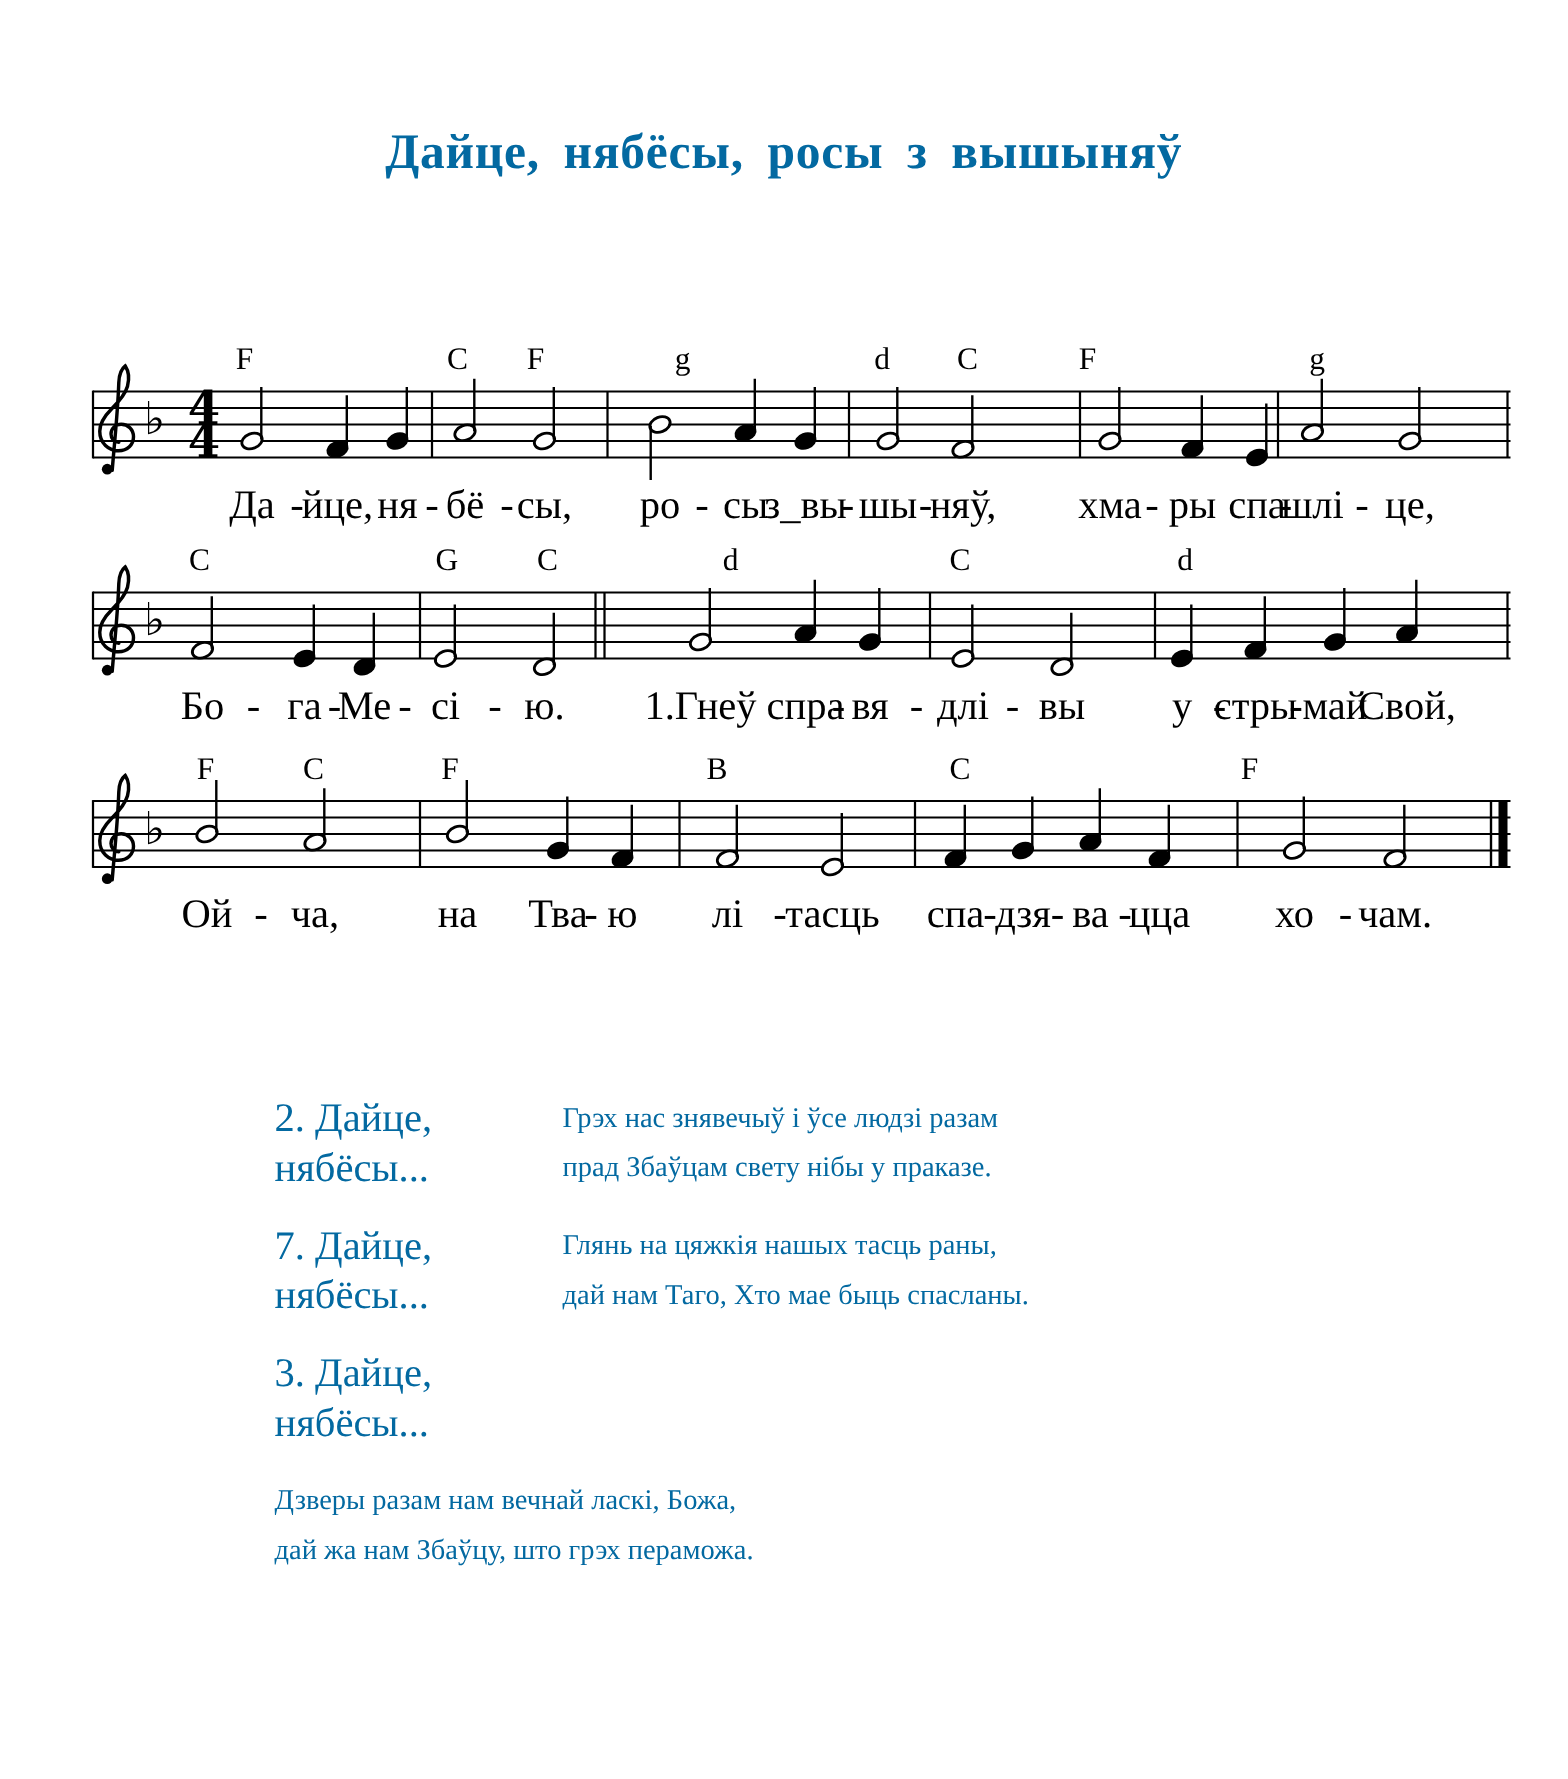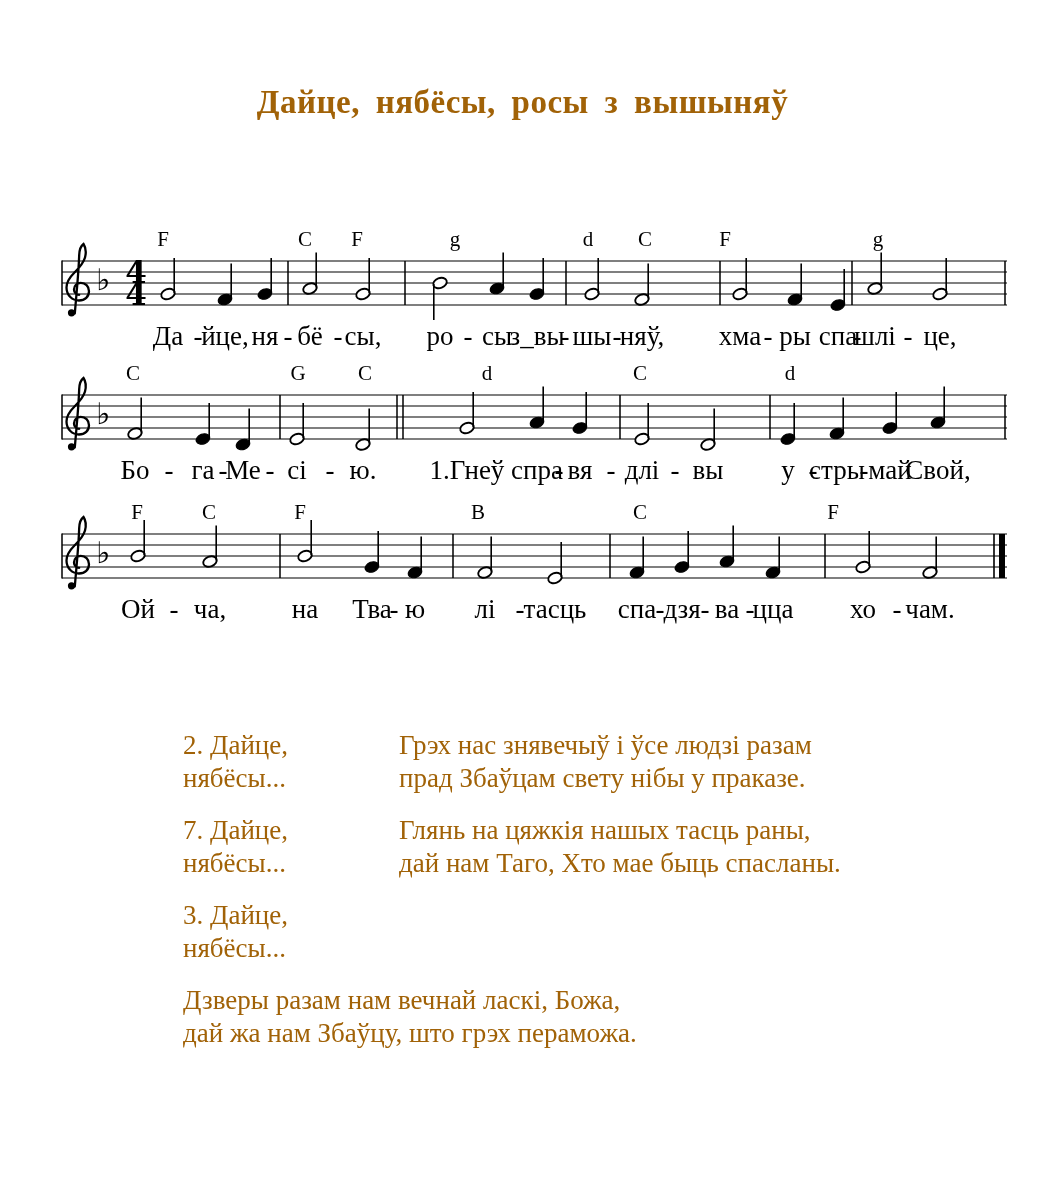--- a/index.html
+++ b/index.html
@@ -1,30 +1,30 @@
 <!DOCTYPE html>
 <html><head>
 <meta charset="utf-8">
 <style>
   html,body{margin:0;padding:0;background:#e8e8e8;}
   .page{
     width:1045px;height:1186px;position:relative;margin:0 auto;
-    background:#ffffff;color:#a16207;
+    background:#ffffff;color:#0369a1;
     font-family:"Liberation Serif",serif;overflow:hidden;
   }
   .title{
     position:absolute;top:84px;left:0;right:0;
     text-align:center;font-size:33px;font-weight:bold;
     word-spacing:7px;letter-spacing:0.5px;
   }
   #score{position:absolute;top:0;left:0;}
   .verses{position:absolute;top:729px;left:183px;right:40px;}
-  .verse{display:flex;margin-bottom:19px;gap:24px;}
+  .verse{display:flex;margin-bottom:19px;}
   .verse-label{width:192px;flex:none;font-size:27px;line-height:33px;}
-  .verse-lines{font-size:27px;line-height:33px;}
+  .verse-lines{font-size:19px;line-height:33px;}
 </style>
 </head>
 <body>
 
 <div class="page">
 
   <div class="title">Дайце, нябёсы, росы з вышыняў</div>
 
   <svg id="score" width="1045" height="680" viewBox="0 0 1045 680">
       <line x1="62" y1="261" x2="1007" y2="261" stroke="#000" stroke-width="1.2"></line>

